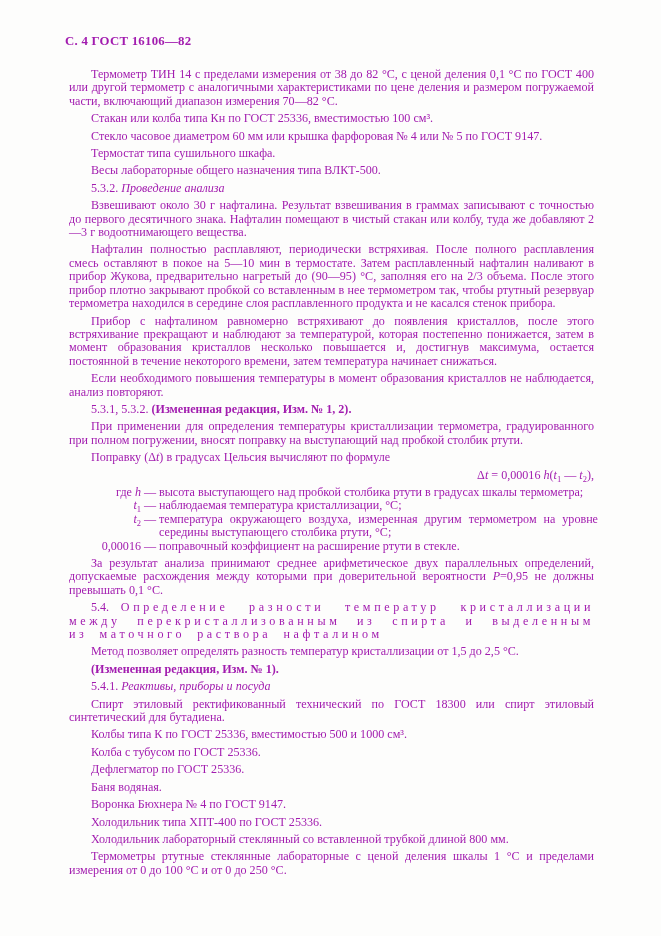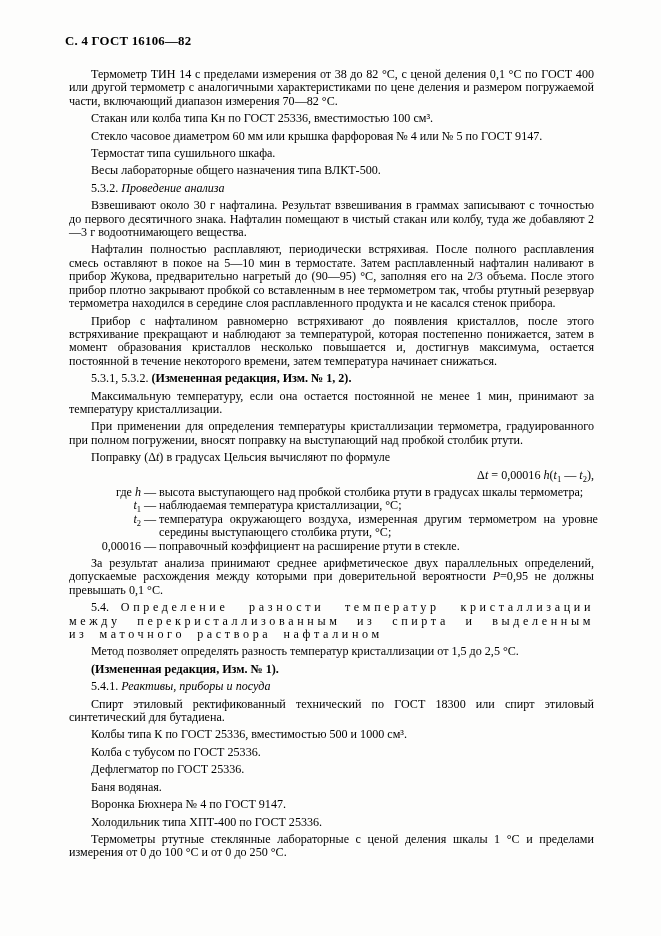--- a/index.html
+++ b/index.html
@@ -2,21 +2,21 @@
 <html><head>
 <meta charset="utf-8">
 <style>
   html,body{margin:0;padding:0;background:#fff;}
   .page{
     position:relative;
     width:661px;
     height:936px;
     background:#fdfdfc;
     font-family:"Liberation Serif","DejaVu Serif",serif;
-    color:#000000;
+    color:#a21caf;
     overflow:hidden;
   }
   .hdr{
     position:absolute;
     top:34px;
     left:65px;
     font-size:12.8px;
     font-weight:bold;
     letter-spacing:.02em;
   }
@@ -57,25 +57,25 @@
     <p>Стакан или колба типа Кн по ГОСТ 25336, вместимостью 100 см³.</p>
     <p>Стекло часовое диаметром 60 мм или крышка фарфоровая № 4 или № 5 по ГОСТ 9147.</p>
     <p>Термостат типа сушильного шкафа.</p>
     <p>Весы лабораторные общего назначения типа ВЛКТ-500.</p>
 
     <p><span>5.3.2. </span><span class="it">Проведение анализа</span></p>
 
     <p>Взвешивают около 30 г нафталина. Результат взвешивания в граммах записывают с точностью до первого десятичного знака. Нафталин помещают в чистый стакан или колбу, туда же добавляют 2—3 г водоотнимающего вещества.</p>
     <p>Нафталин полностью расплавляют, периодически встряхивая. После полного расплавления смесь оставляют в покое на 5—10 мин в термостате. Затем расплавленный нафталин наливают в прибор Жукова, предварительно нагретый до (90—95) °С, заполняя его на 2/3 объема. После этого прибор плотно закрывают пробкой со вставленным в нее термометром так, чтобы ртутный резервуар термометра находился в середине слоя расплавленного продукта и не касался стенок прибора.</p>
     <p>Прибор с нафталином равномерно встряхивают до появления кристаллов, после этого встряхивание прекращают и наблюдают за температурой, которая постепенно понижается, затем в момент образования кристаллов несколько повышается и, достигнув максимума, остается постоянной в течение некоторого времени, затем температура начинает снижаться.</p>
+    <p>Если необходимого повышения температуры в момент образования кристаллов не наблюдается, анализ повторяют.</p>
 
     <p><span>5.3.1, 5.3.2. </span><span class="b">(Измененная редакция, Изм. № 1, 2).</span></p>
 
 
-    <p>Максимальную температуру, если она остается постоянной не менее 1 мин, принимают за температуру кристаллизации.</p>
     <p>При применении для определения температуры кристаллизации термометра, градуированного при полном погружении, вносят поправку на выступающий над пробкой столбик ртути.</p>
 
     <p><span>Поправку (Δ</span><span class="it">t</span><span>) в градусах Цельсия вычисляют по формуле</span></p>
 
     <p class="formula"><span>Δ</span><span class="it">t</span><span> = 0,00016 </span><span class="it">h</span><span>(</span><span class="it">t</span><sub>1</sub><span> — </span><span class="it">t</span><sub>2</sub><span>),</span></p>
 
     <div class="defrow">
       <span class="defterm"><span>где </span><span class="it">h</span></span>
       <span class="defdash">—</span>
       <span class="defdesc">высота выступающего над пробкой столбика ртути в градусах шкалы термометра;</span>
@@ -105,16 +105,17 @@
 
     <p><span>5.4.1. </span><span class="it">Реактивы, приборы и посуда</span></p>
 
     <p>Спирт этиловый ректификованный технический по ГОСТ 18300 или спирт этиловый синтетический для бутадиена.</p>
     <p>Колбы типа К по ГОСТ 25336, вместимостью 500 и 1000 см³.</p>
     <p>Колба с тубусом по ГОСТ 25336.</p>
     <p>Дефлегматор по ГОСТ 25336.</p>
     <p>Баня водяная.</p>
     <p>Воронка Бюхнера № 4 по ГОСТ 9147.</p>
     <p>Холодильник типа ХПТ-400 по ГОСТ 25336.</p>
+    <p>Холодильник лабораторный стеклянный со вставленной трубкой длиной 800 мм.</p>
     <p>Термометры ртутные стеклянные лабораторные с ценой деления шкалы 1 °С и пределами измерения от 0 до 100 °С и от 0 до 250 °С.</p>
 
   </div>
 </div>
 
 </body></html>

